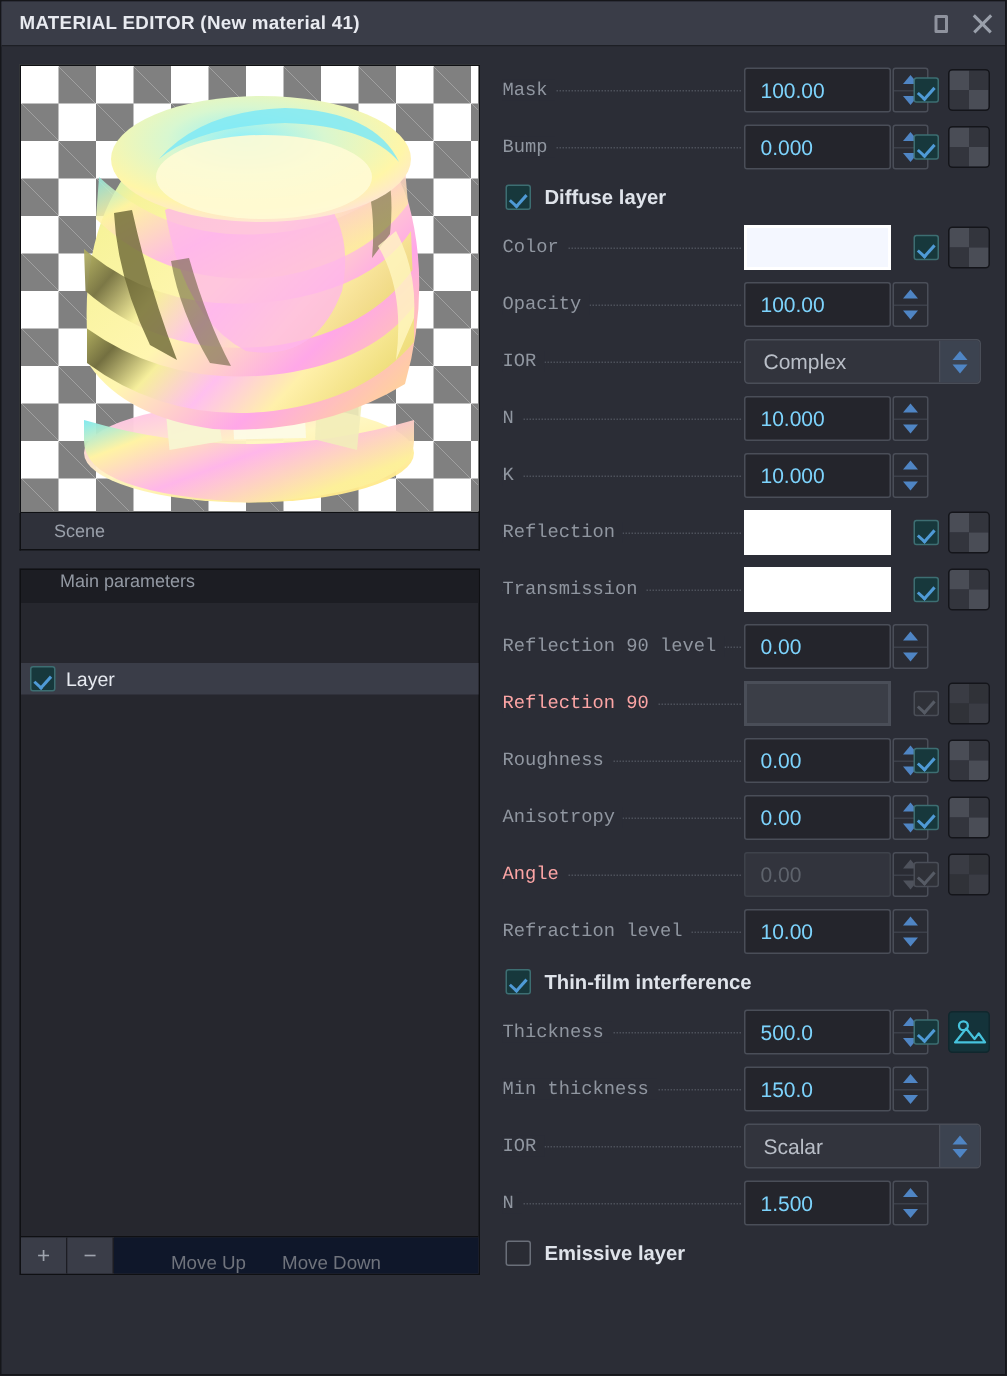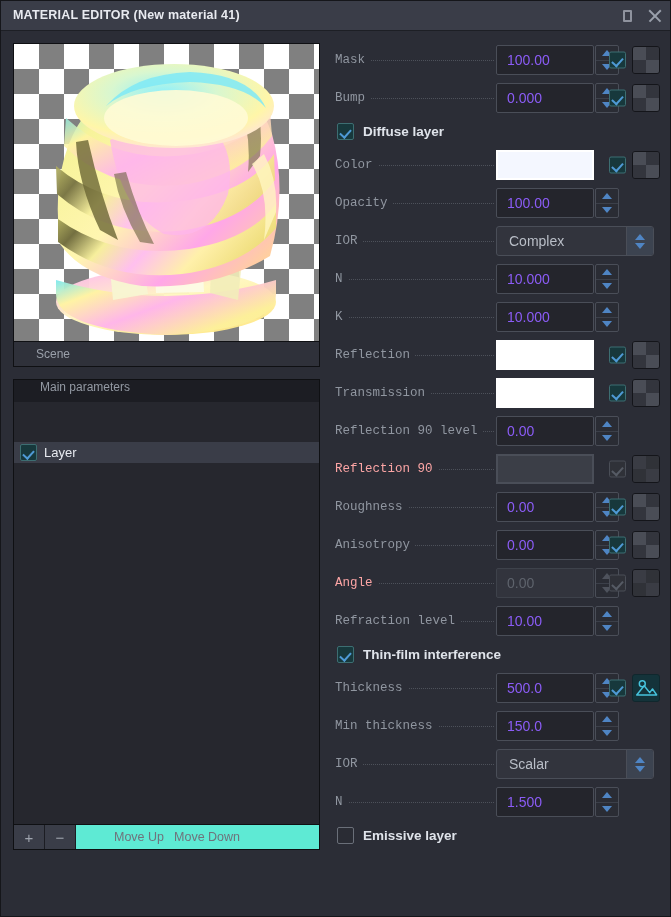--- a/index.html
+++ b/index.html
@@ -87,22 +87,22 @@
     display:flex;align-items:stretch;background:#2f313a;
     border-top:1px solid #0f1013;box-sizing:border-box;
   }
   .tb-btn{
     width:30px;border-right:1px solid #1c1d23;background:#3a3d48;
     display:flex;align-items:center;justify-content:center;
     font-size:15px;color:#9fa4ae;cursor:default;
   }
   .tb-btn.first{border-left:none;}
   .tb-move{
-    flex:1;display:flex;align-items:center;gap:10px;padding-left:38px;
-    background:#5eead4;
+    flex:1;display:flex;align-items:flex-end;gap:24px;padding-left:38px;
+    background:#0f172a;
   }
   .tb-move span{font-size:12.5px;color:#6f737c;}
 
   
   .props{position:absolute;left:331px;top:40px;width:330px;}
 
   .row{position:relative;height:38px;}
 
   .p-label{
     position:absolute;left:3px;top:50%;transform:translateY(-50%);
@@ -114,21 +114,21 @@
     position:absolute;left:3px;right:168px;top:50%;
     border-bottom:1px dotted #4d515a;height:0;z-index:1;
   }
 
   .field{
     position:absolute;left:164px;top:50%;transform:translateY(-50%);
     width:98px;height:30px;box-sizing:border-box;
     background:#24252c;border:1px solid #4a4e58;border-radius:2px;
     display:flex;align-items:center;
   }
-  .field .val{font-size:14px;color:#8b5cf6;padding-left:10px;}
+  .field .val{font-size:14px;color:#7dd3fc;padding-left:10px;}
   .field.dim{background:#32343d;border-color:#3e424b;}
   .field.dim .val{color:#5e636c;}
 
   .spin{
     position:absolute;left:263px;top:50%;transform:translateY(-50%);
     width:24px;height:30px;box-sizing:border-box;
     background:#2a2c34;border:1px solid #4a4e58;border-radius:2px;
     display:flex;flex-direction:column;
   }
   .spin .half{flex:1;display:flex;align-items:center;justify-content:center;}

